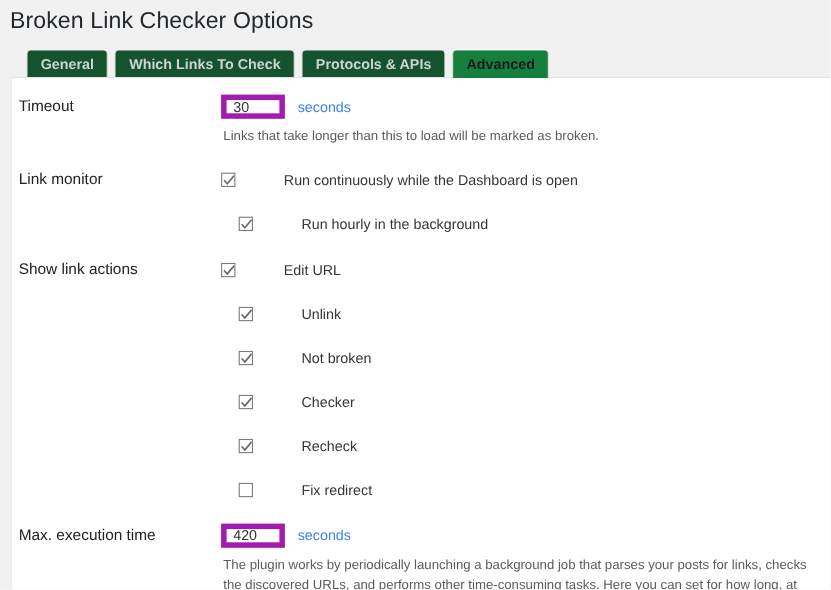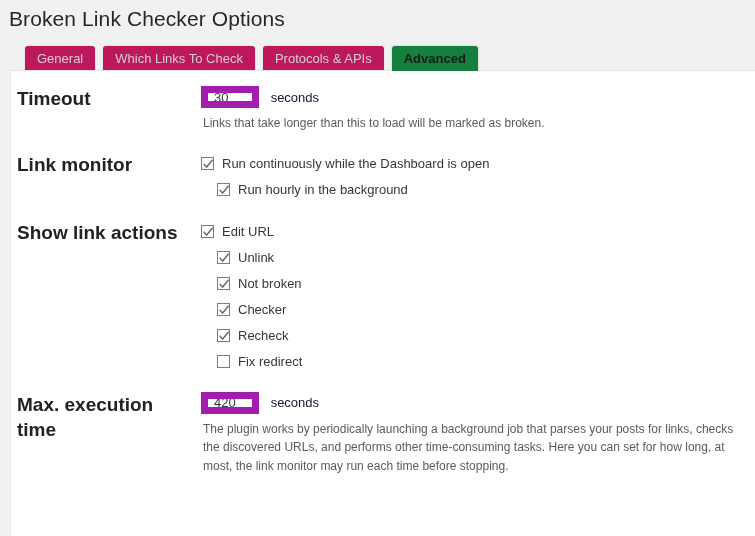--- a/index.html
+++ b/index.html
@@ -39,27 +39,27 @@
     display: flex;
     align-items: flex-end;
     z-index: 3;
   }
   .tab {
     display: block;
     height: 25px;
     line-height: 25px;
     padding: 0 12px;
     margin-right: 6px;
-    background: #be185d;
+    background: #14532d;
     border: 1px solid #e8e8e8;
     border-bottom: none;
     border-radius: 4px 4px 0 0;
     color: #d2d2d2;
     font-size: 13px;
-    font-weight: 400;
+    font-weight: 700;
     text-decoration: none;
     box-sizing: border-box;
     user-select: none;
   }
   .tab.active {
     background: #15803d;
     border-color: #e2e2e2;
     color: #1a1a1a;
     font-weight: bold;
     height: 26px;
@@ -81,52 +81,52 @@
 
   .form-table {
     width: 100%;
     border-collapse: collapse;
     table-layout: fixed;
   }
   .form-table th {
     width: 190px;
     text-align: left;
     vertical-align: top;
-    font-weight: 700;
-    font-size: 19px;
+    font-weight: 400;
+    font-size: 14px;
     color: #222;
     padding: 16px 10px 16px 6px;
     box-sizing: border-box;
     line-height: 1.3;
   }
   .form-table td {
     vertical-align: top;
     padding: 15px 10px 4px 0;
     box-sizing: border-box;
   }
 
   
   .text-input {
     width: 58px;
     height: 22px;
     padding: 1px 6px;
     font-family: "Liberation Sans", sans-serif;
     font-size: 13px;
     color: #32373c;
-    border: 7px solid #a21caf;
+    border: 5px solid #a21caf;
     background: #fff;
     box-sizing: border-box;
     vertical-align: middle;
     border-radius: 0;
   }
   .unit {
     display: inline-block;
     margin-left: 8px;
     font-size: 13px;
-    color: #0f172a;
+    color: #3b82f6;
     vertical-align: middle;
   }
 
   .description {
     margin: 6px 0 0 2px;
     font-size: 12px;
     color: #5b5b5b;
     line-height: 1.55;
     max-width: 540px;
   }
@@ -137,22 +137,23 @@
     padding: 0;
     list-style: none;
   }
   .choice {
     display: flex;
     align-items: center;
     height: 23px;
     margin: 0 0 0 0;
     font-size: 13px;
     color: #32373c;
-  }
-  .choice + .choice { margin-top: 3px; padding-left: 16px; }
+    gap: 36px;
+  }
+  .choice + .choice { margin-top: 17px; padding-left: 16px; }
 
   .box {
     flex: 0 0 auto;
     width: 13px;
     height: 13px;
     border: 1px solid #7c7c7c;
     background: #fff;
     box-sizing: border-box;
     position: relative;
     margin-right: 8px;

